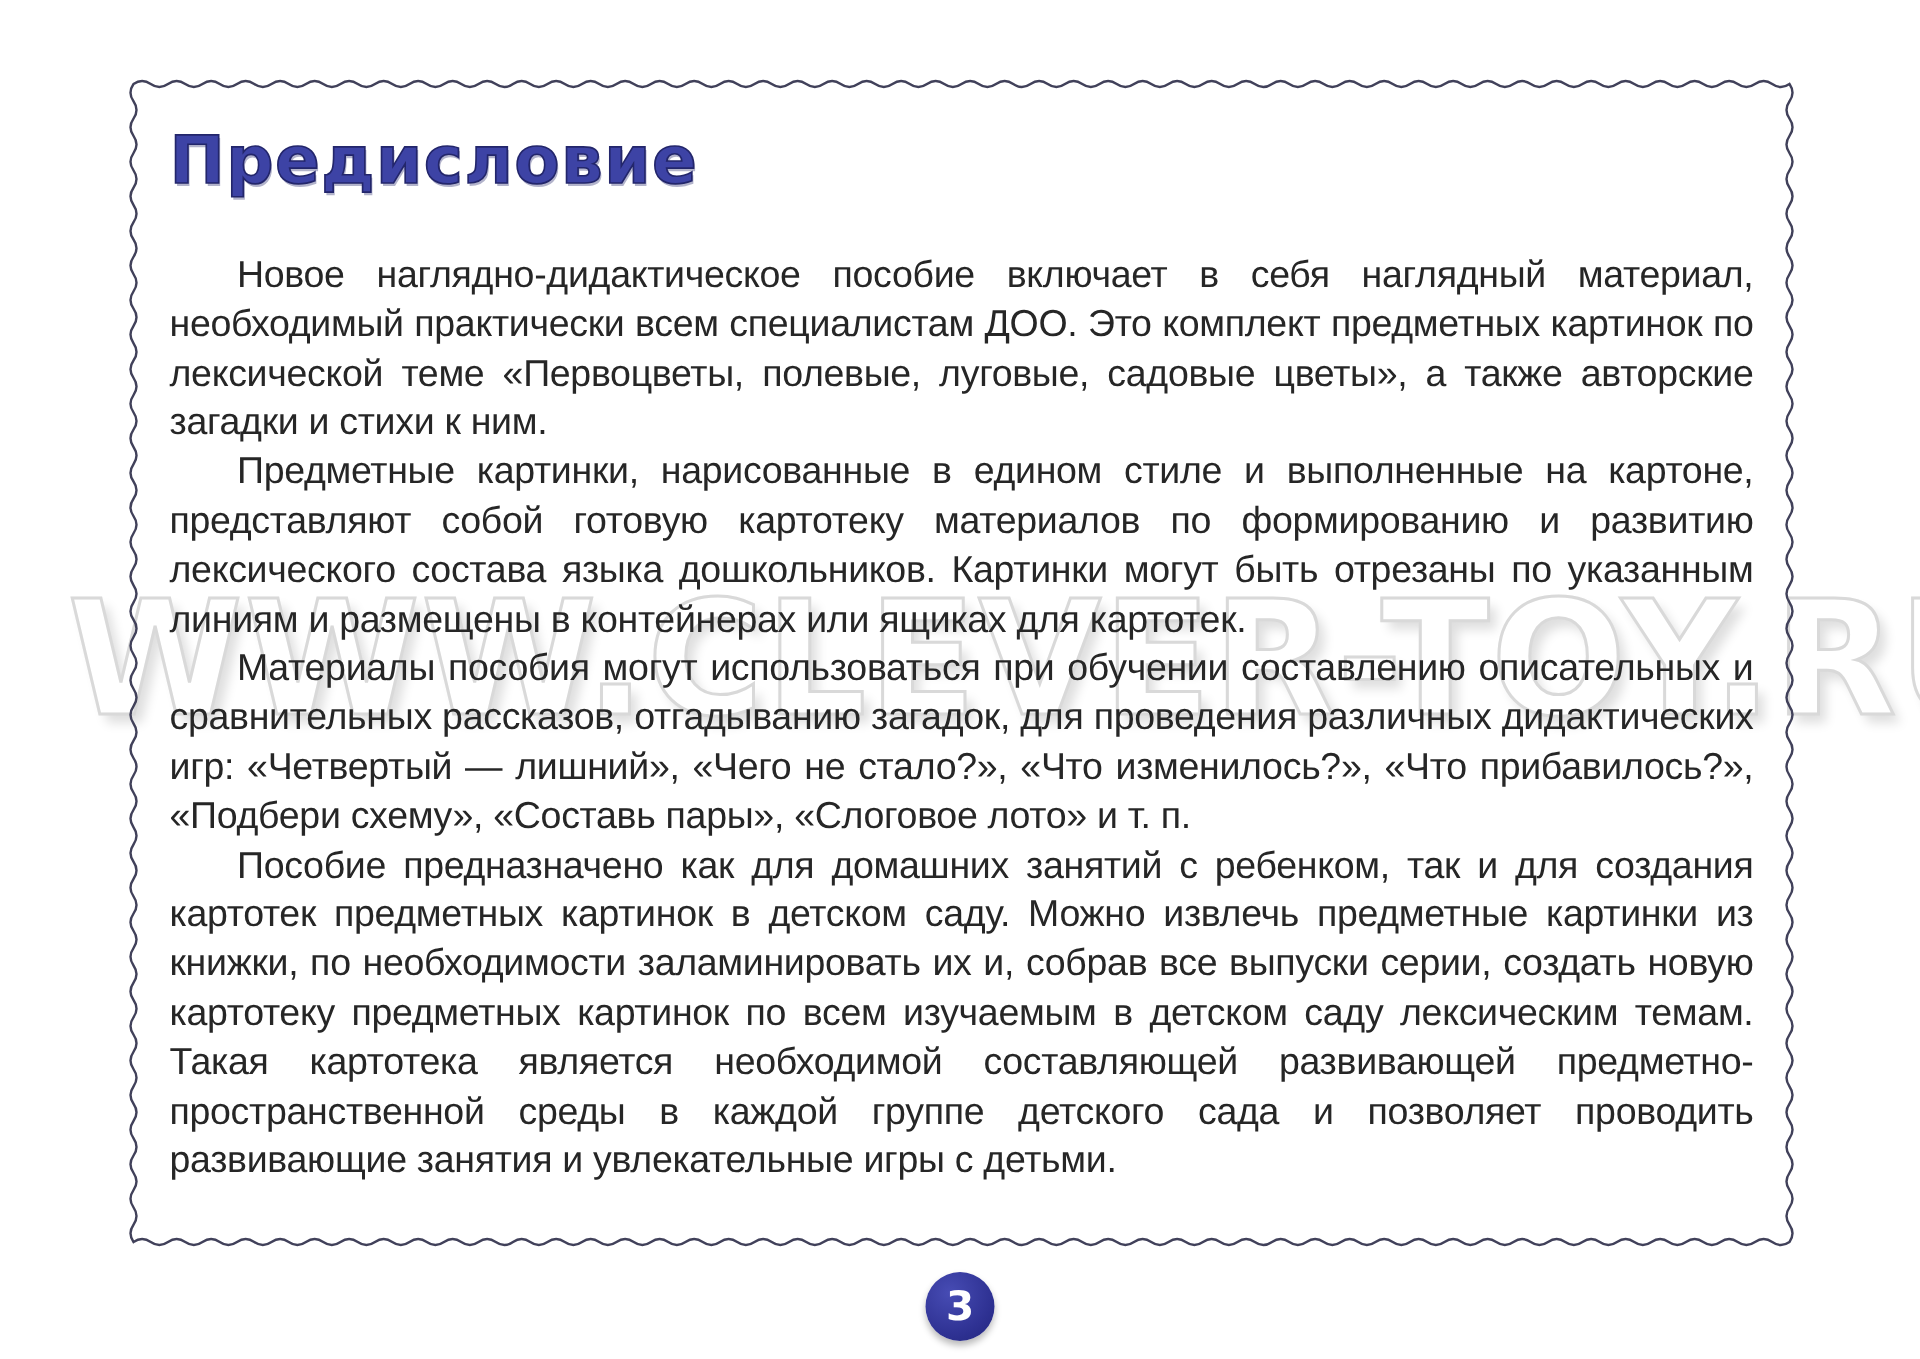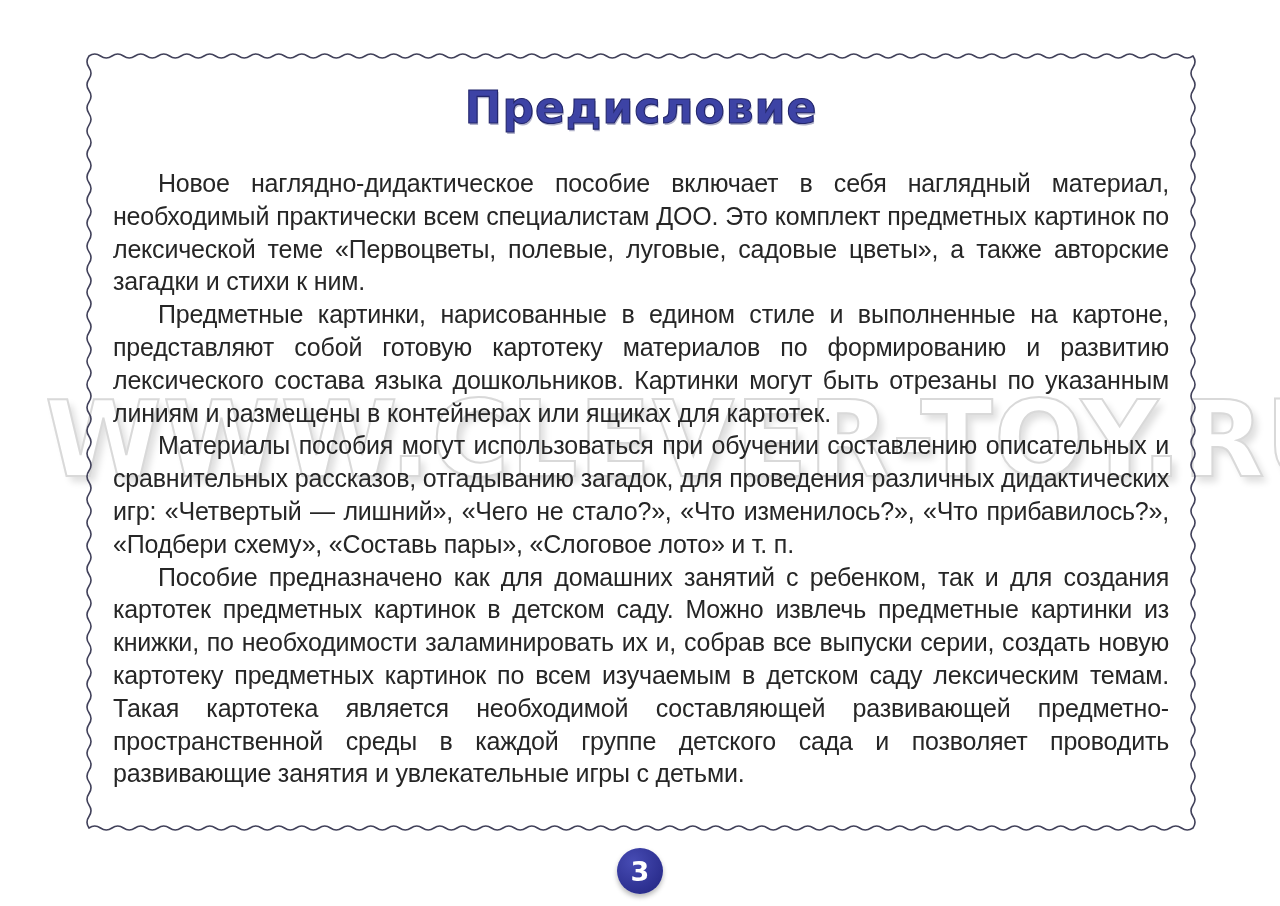--- a/index.html
+++ b/index.html
@@ -45,21 +45,21 @@
     margin-left:45px;
   }
   .content{
     position:absolute;
     left:85px;top:52px;
     width:1112px;height:780px;
     z-index:2;
     padding:18px 28px 0 28px;
   }
   .title{
-    text-align:center;
+    text-align:left;
     font-family:"DejaVu Sans", sans-serif;
     font-weight:bold;
     font-size:44px;
     letter-spacing:1px;
     color:var(--title-blue);
     -webkit-text-stroke:1.1px var(--title-outline);
     text-shadow:1px 2px 0 rgba(35,38,107,0.35);
     margin-top:12px;
     margin-bottom:34px;
   }

